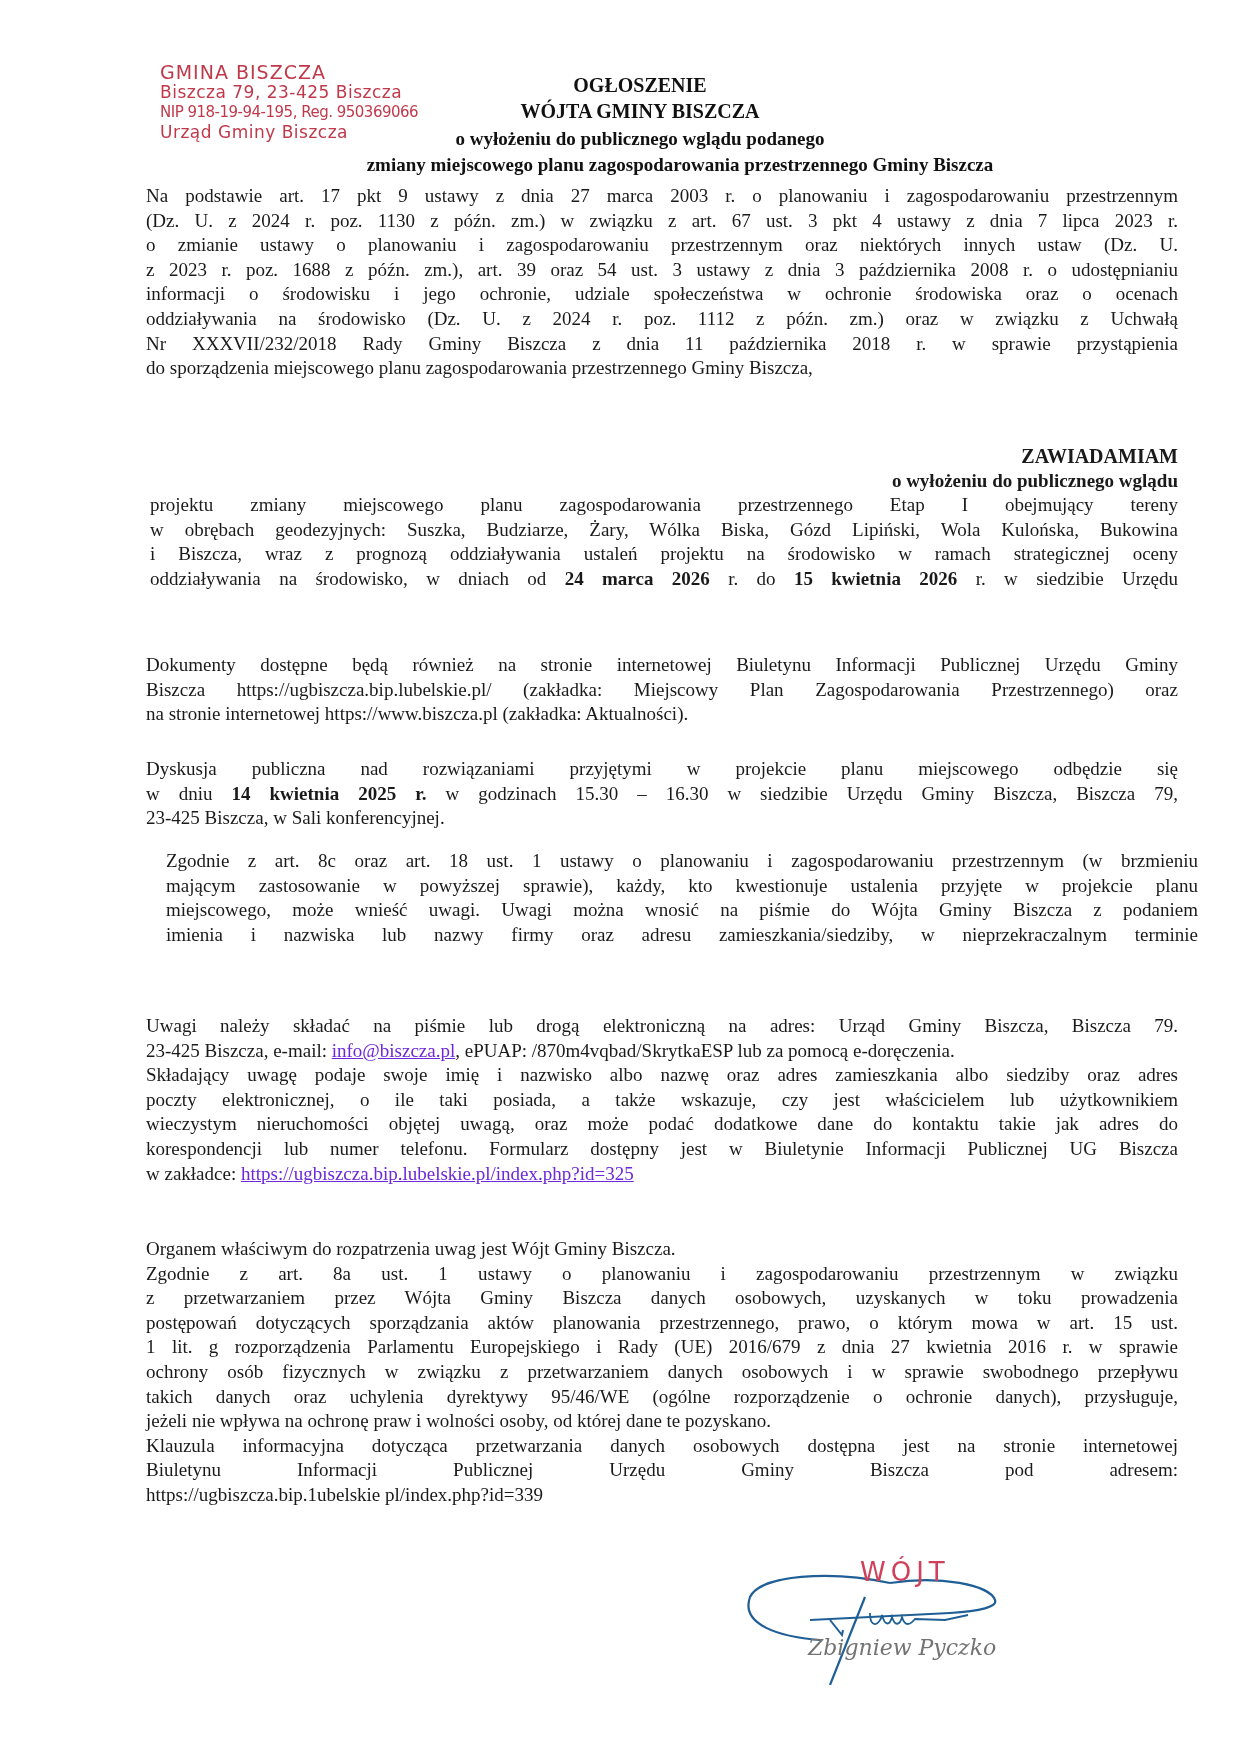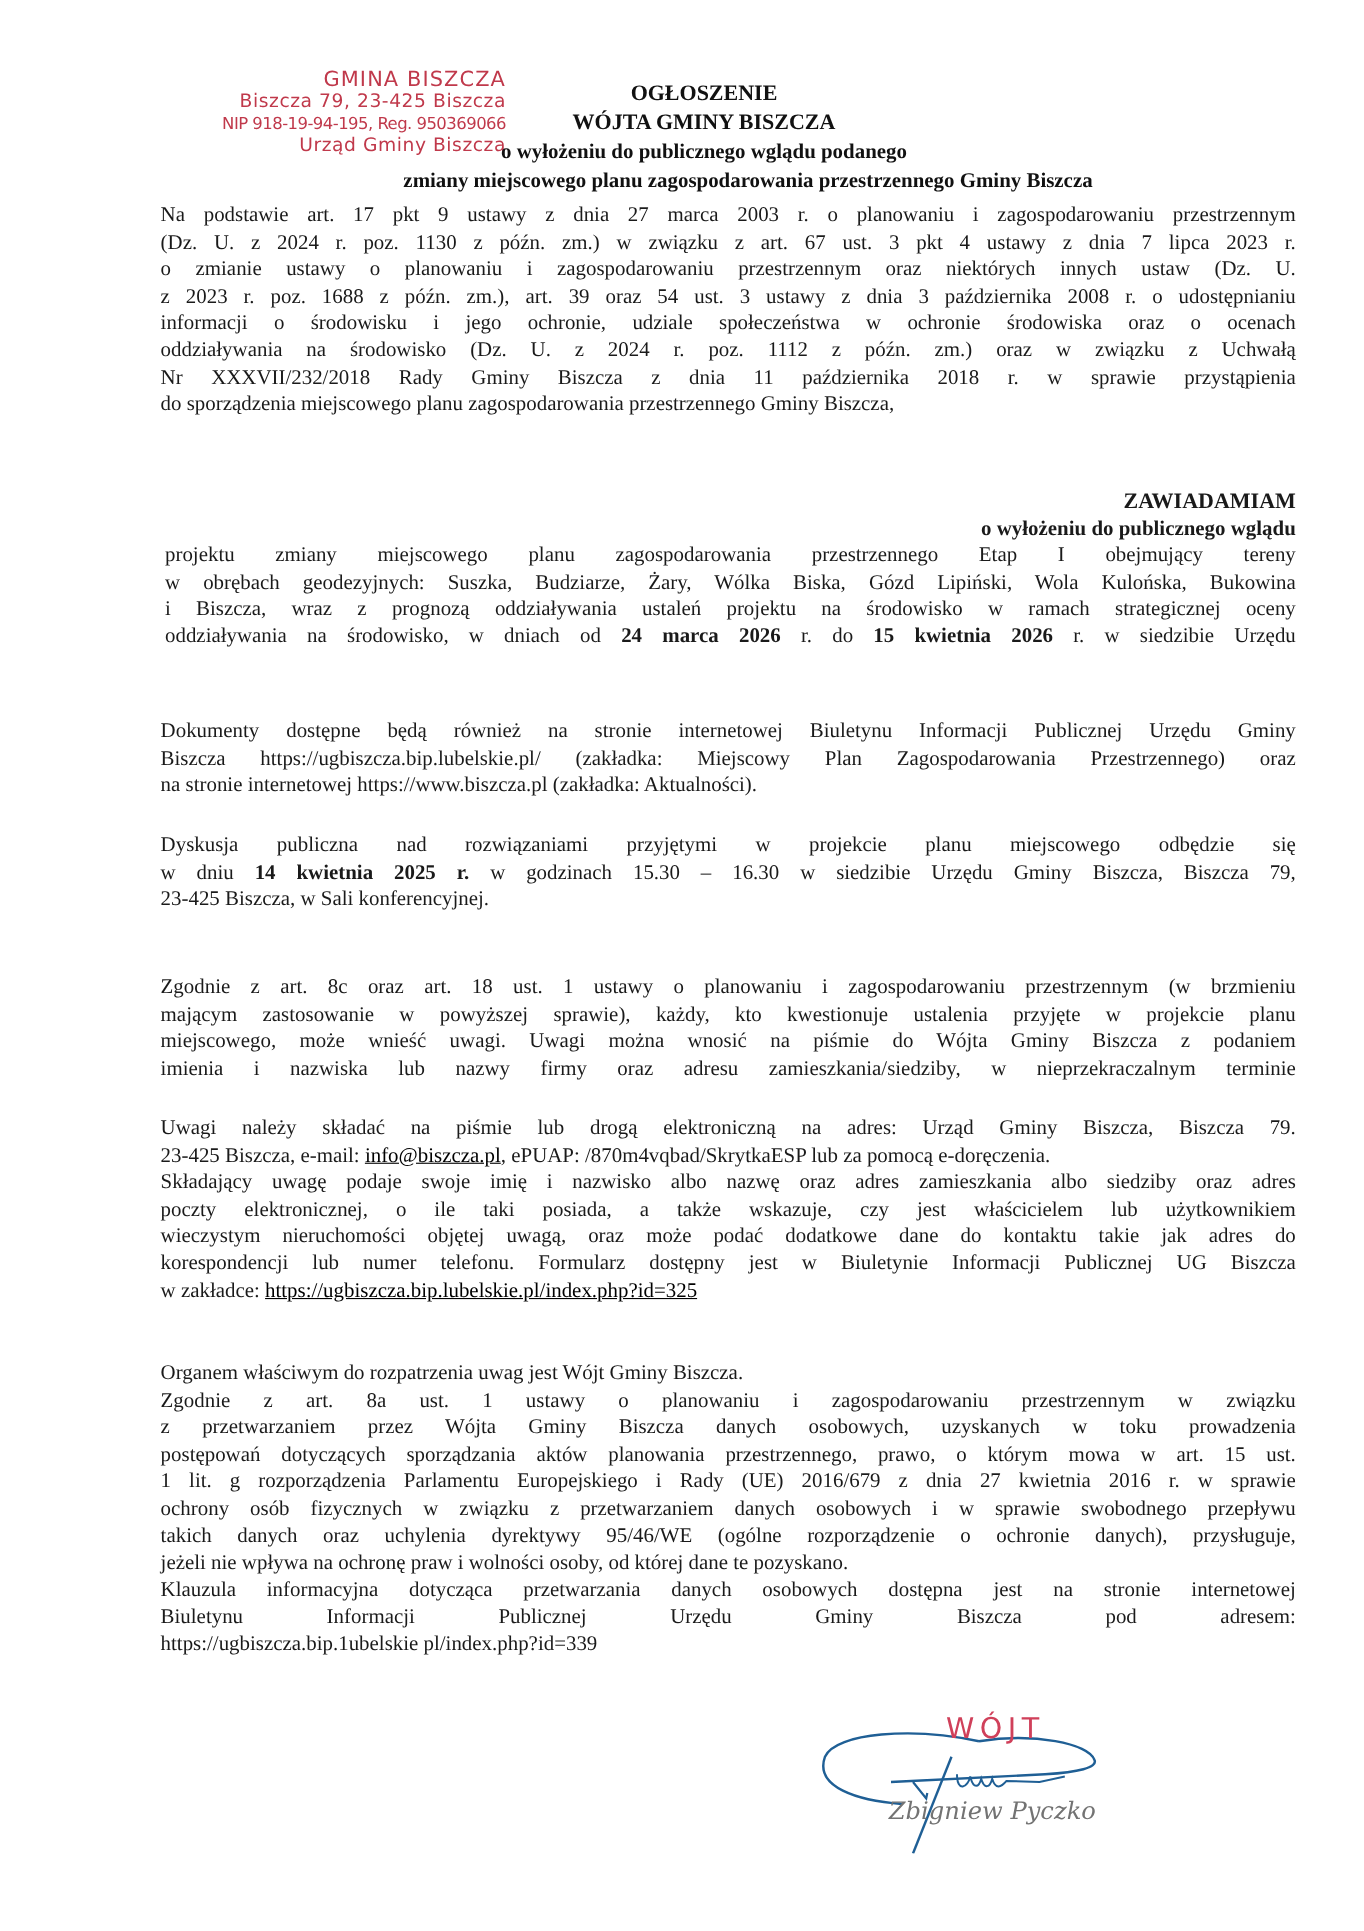--- a/index.html
+++ b/index.html
@@ -1,34 +1,34 @@
 <!DOCTYPE html>
 <html><head>
 <meta charset="utf-8">
 <style>
   html, body { margin: 0; padding: 0; background: #ffffff; }
   body { width: 1240px; height: 1755px; position: relative; overflow: hidden;
          font-family: "Liberation Serif", "DejaVu Serif", serif; color: #1a1a1a; }
-  .stamp { position: absolute; left: 160px; top: 62px; width: 300px; text-align: right;
+  .stamp { position: absolute; left: 160px; top: 62px; width: 300px; text-align: left;
            font-family: "DejaVu Sans", "Liberation Sans", sans-serif; color: #c0394b; line-height: 20px; }
   .stamp .s1 { font-size: 19px; letter-spacing: 1px; }
   .stamp .s2 { font-size: 17px; letter-spacing: 0.5px; }
   .stamp .s3 { font-size: 15px; letter-spacing: -0.5px; }
   .stamp .s4 { font-size: 17px; letter-spacing: 0.5px; }
   .hdr { position: absolute; text-align: center; font-weight: bold; color: #111; }
   .h1 { left: 440px; width: 400px; top: 74px; font-size: 20px; }
   .h2 { left: 440px; width: 400px; top: 100px; font-size: 20px; }
   .h3 { left: 380px; width: 520px; top: 128px; font-size: 19px; }
   .h4 { left: 250px; width: 860px; top: 154px; font-size: 19px; }
   .body { position: absolute; left: 146px; width: 1032px; font-size: 19px; line-height: 24.6px; }
   .line { display: block; text-align: justify; text-align-last: justify; white-space: normal; }
   .line.last { text-align-last: left; }
   b { font-weight: bold; }
   .center-title { text-align: right; font-weight: bold; }
-  a.link { color: #000000; }
+  a.link { color: #6d28d9; }
   .sig { position: absolute; left: 740px; top: 1535px; width: 300px; height: 150px; }
 </style>
 </head>
 <body>
 
 <div class="stamp">
   <div class="s1">GMINA BISZCZA</div>
   <div class="s2">Biszcza 79, 23-425 Biszcza</div>
   <div class="s3">NIP 918-19-94-195, Reg. 950369066</div>
   <div class="s4">Urząd Gminy Biszcza</div>
@@ -64,21 +64,21 @@
   <span class="line">Biszcza https://ugbiszcza.bip.lubelskie.pl/ (zakładka: Miejscowy Plan Zagospodarowania Przestrzennego) oraz</span>
   <span class="line last">na stronie internetowej https://www.biszcza.pl (zakładka: Aktualności).</span>
 </div>
 
 <div class="body" style="top:757px;">
   <span class="line">Dyskusja publiczna nad rozwiązaniami przyjętymi w projekcie planu miejscowego odbędzie się</span>
   <span class="line"><span>w dniu </span><b>14 kwietnia 2025 r.</b><span> w godzinach 15.30 – 16.30 w siedzibie Urzędu Gminy Biszcza, Biszcza 79,</span></span>
   <span class="line last">23-425 Biszcza, w Sali konferencyjnej.</span>
 </div>
 
-<div class="body" style="top:886px;">
+<div class="body" style="top:849px;margin-left:20px;">
   <span class="line">Zgodnie z art. 8c oraz art. 18 ust. 1 ustawy o planowaniu i zagospodarowaniu przestrzennym (w brzmieniu</span>
   <span class="line">mającym zastosowanie w powyższej sprawie), każdy, kto kwestionuje ustalenia przyjęte w projekcie planu</span>
   <span class="line">miejscowego, może wnieść uwagi. Uwagi można wnosić na piśmie do Wójta Gminy Biszcza z podaniem</span>
   <span class="line">imienia i nazwiska lub nazwy firmy oraz adresu zamieszkania/siedziby, w nieprzekraczalnym terminie</span>
 </div>
 
 <div class="body" style="top:1014px;">
   <span class="line">Uwagi należy składać na piśmie lub drogą elektroniczną na adres: Urząd Gminy Biszcza, Biszcza 79.</span>
   <span class="line last"><span>23-425 Biszcza, e-mail: </span><a class="link" href="#">info@biszcza.pl</a><span>, ePUAP: /870m4vqbad/SkrytkaESP lub za pomocą e-doręczenia.</span></span>
   <span class="line">Składający uwagę podaje swoje imię i nazwisko albo nazwę oraz adres zamieszkania albo siedziby oraz adres</span>

